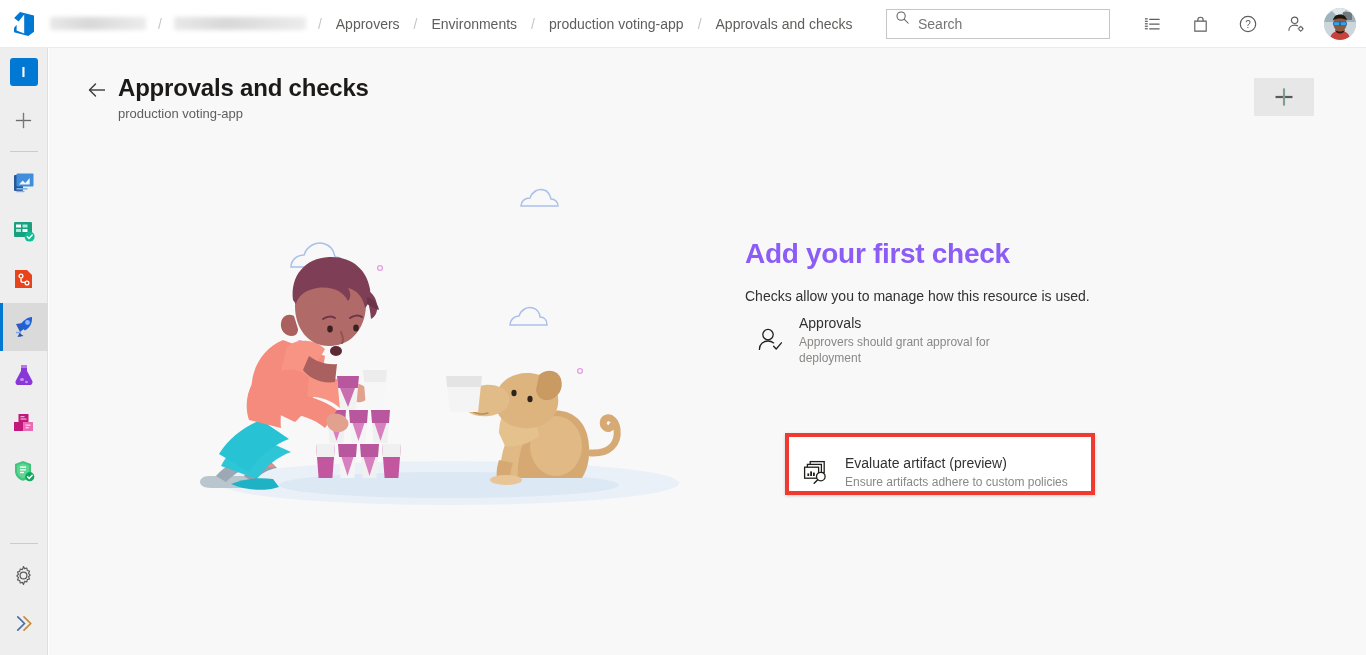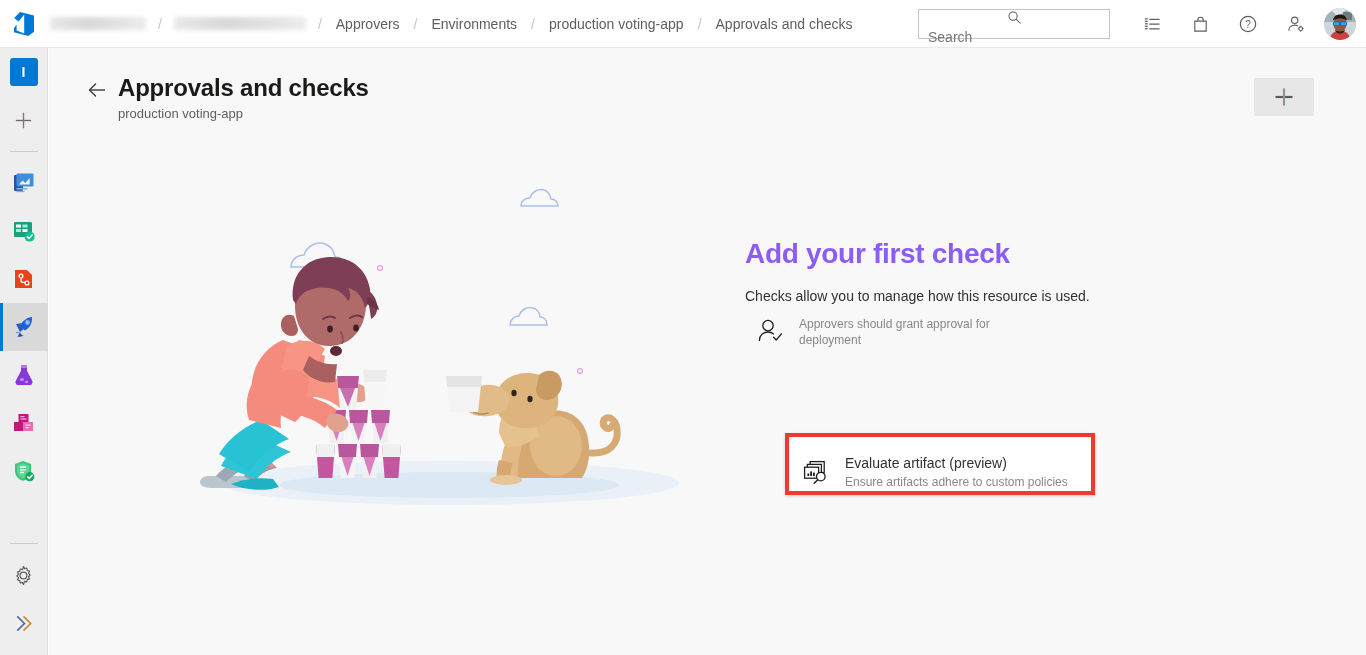--- a/index.html
+++ b/index.html
@@ -30,22 +30,22 @@
     color: transparent; border-radius: 2px; height: 13px;
     filter: blur(2.2px); margin: 0 2px;
   }
   .crumb-sep { color: #c8c6c4; padding: 0 10px; font-size: 14px; }
 
   #topbar-right {
     position: absolute; right: 0; top: 0; height: 48px;
     display: flex; align-items: center; gap: 0;
   }
   #searchbox {
-    width: 192px; height: 30px; border: 1px solid #c8c6c4; background: #fff;
-    display: flex; align-items: center; padding: 0 8px; margin-right: 18px; flex-direction: column;
+    width: 224px; height: 30px; border: 1px solid #c8c6c4; background: #fff;
+    display: flex; padding: 0 8px; margin-right: 18px;
   }
   #searchbox .sinput {
     border: 0; outline: 0; font-size: 14px; color: #8a8886;
     font-family: "Liberation Sans", sans-serif; background: transparent;
     width: 180px; margin-left: 8px;
   }
   .topicon {
     width: 48px; height: 48px; display: flex;
     align-items: center; justify-content: center; cursor: pointer;
   }
@@ -514,20 +514,21 @@
 
     <div class="check-item">
       <span class="check-icon">
         <svg width="28" height="28" viewBox="0 0 28 28">
           <circle cx="12" cy="8.6" r="5.2" fill="none" stroke="#201f1e" stroke-width="1.3"></circle>
           <path d="M3.4 23.4c0-5 3.9-8.4 8.6-8.4 2.2 0 4.1.7 5.6 1.9" fill="none" stroke="#201f1e" stroke-width="1.3" stroke-linecap="round"></path>
           <path d="M17.6 20.2l2.6 2.8 5.2-6.2" fill="none" stroke="#201f1e" stroke-width="1.3" stroke-linecap="round" stroke-linejoin="round"></path>
         </svg>
       </span>
       <span>
+        <div class="check-name">Approvals</div>
         <div class="check-desc">Approvers should grant approval for deployment</div>
       </span>
     </div>
 
     <div id="highlight-box"></div>
 
     <div class="check-item" id="check-evaluate">
       <span class="check-icon">
         <svg width="28" height="28" viewBox="0 0 28 28">
           <rect x="8.2" y="3.6" width="14" height="11" fill="none" stroke="#201f1e" stroke-width="1.3"></rect>

